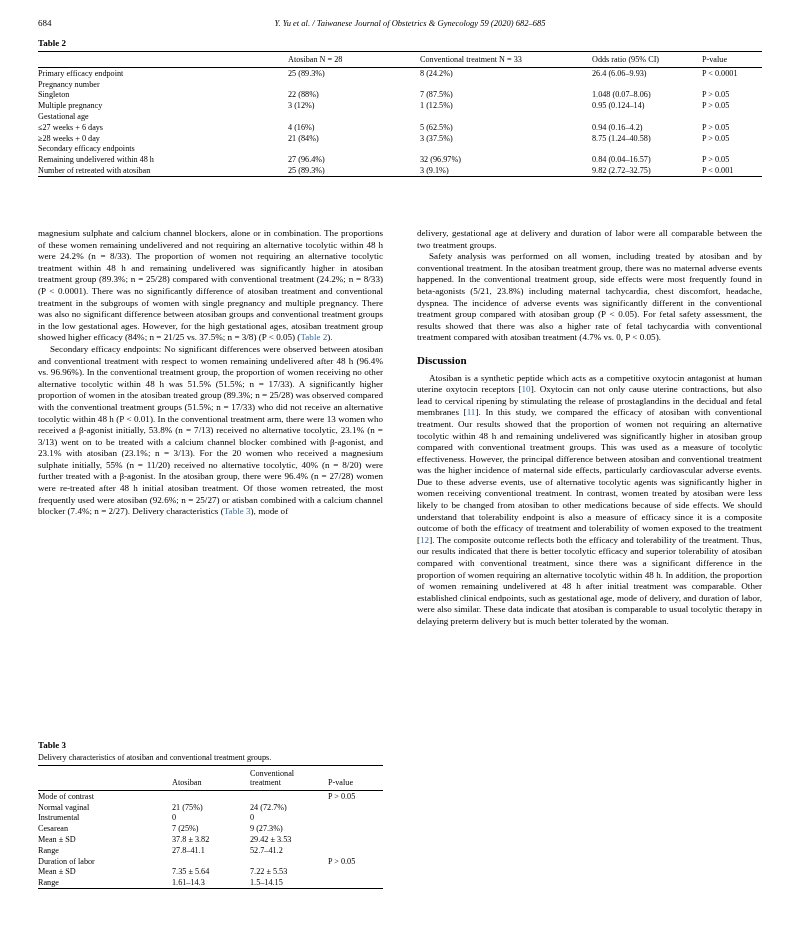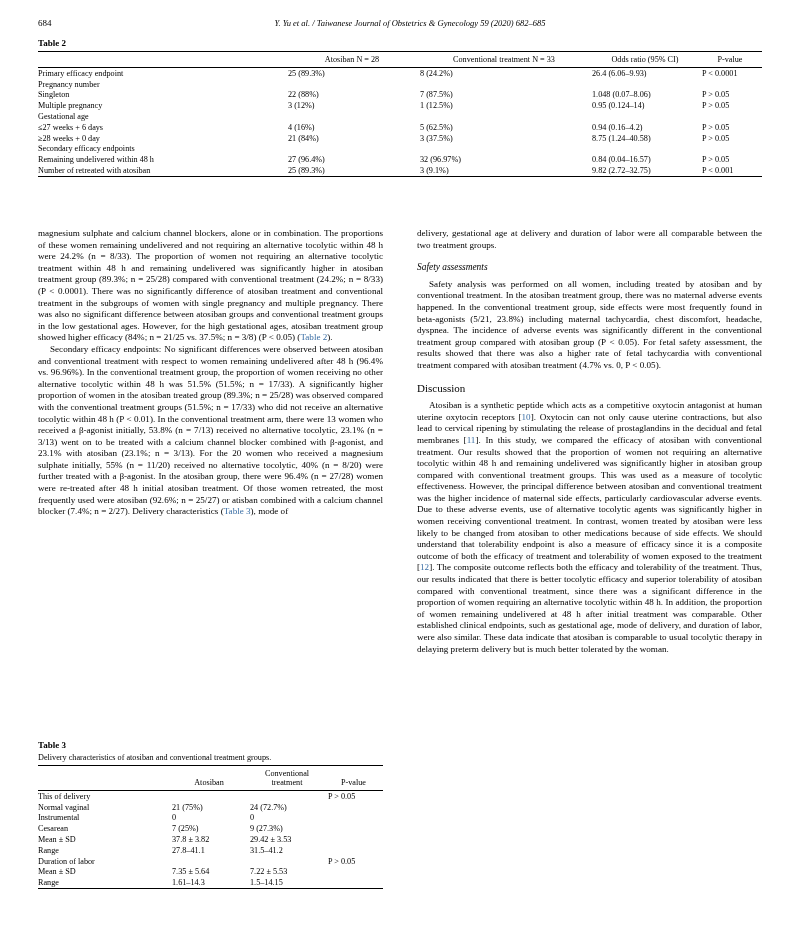--- a/index.html
+++ b/index.html
@@ -63,21 +63,21 @@
     font-size: 8.2px;
     margin-bottom: 3px;
   }
   table.data {
     border-collapse: collapse;
     width: 100%;
     font-size: 8.2px;
   }
   table.data th {
     font-weight: normal;
-    text-align: center;
+    text-align: left;
     padding: 3px 4px 3px 0;
     vertical-align: bottom;
   }
   table.data td {
     padding: 0.9px 4px 0.9px 0;
     vertical-align: top;
   }
   .rule-bot { border-bottom: 0.8px solid #000; }
   .thead-row th { border-top: 0.8px solid #000; border-bottom: 0.8px solid #000; }
   .pad-top td { padding-top: 3px; }
@@ -117,21 +117,21 @@
   }
   p.nofirst { text-indent: 0; }
   .sec-head {
     margin: 11px 0 5px 0;
     font-size: 9.4px;
     font-style: italic;
   }
   .sec-head-big {
     margin: 11px 0 6px 0;
     font-size: 11px;
-    font-weight: normal;
+    font-weight: bold;
     font-style: normal;
   }
   .lnk { color: #3a6ea5; }
   .lnk2 { color: #3a6ea5; }
 
   
   #table3-block {
     position: absolute;
     left: 38px;
     top: 740px;
@@ -249,21 +249,20 @@
 
   <div class="body-cols">
 
     <div class="col col-left">
       <p class="para nofirst"><span>magnesium sulphate and calcium channel blockers, alone or in combination. The proportions of these women remaining undelivered and not requiring an alternative tocolytic within 48 h were 24.2% (n = 8/33). The proportion of women not requiring an alternative tocolytic treatment within 48 h and remaining undelivered was significantly higher in atosiban treatment group (89.3%; n = 25/28) compared with conventional treatment (24.2%; n = 8/33) (P &lt; 0.0001). There was no significantly difference of atosiban treatment and conventional treatment in the subgroups of women with single pregnancy and multiple pregnancy. There was also no significant difference between atosiban groups and conventional treatment groups in the low gestational ages. However, for the high gestational ages, atosiban treatment group showed higher efficacy (84%; n = 21/25 vs. 37.5%; n = 3/8) (P &lt; 0.05) (</span><span class="lnk">Table 2</span><span>).</span></p>
       <p class="para"><span>Secondary efficacy endpoints: No significant differences were observed between atosiban and conventional treatment with respect to women remaining undelivered after 48 h (96.4% vs. 96.96%). In the conventional treatment group, the proportion of women receiving no other alternative tocolytic within 48 h was 51.5% (51.5%; n = 17/33). A significantly higher proportion of women in the atosiban treated group (89.3%; n = 25/28) was observed compared with the conventional treatment groups (51.5%; n = 17/33) who did not receive an alternative tocolytic within 48 h (P &lt; 0.01). In the conventional treatment arm, there were 13 women who received a β-agonist initially, 53.8% (n = 7/13) received no alternative tocolytic, 23.1% (n = 3/13) went on to be treated with a calcium channel blocker combined with β-agonist, and 23.1% with atosiban (23.1%; n = 3/13). For the 20 women who received a magnesium sulphate initially, 55% (n = 11/20) received no alternative tocolytic, 40% (n = 8/20) were further treated with a β-agonist. In the atosiban group, there were 96.4% (n = 27/28) women were re-treated after 48 h initial atosiban treatment. Of those women retreated, the most frequently used were atosiban (92.6%; n = 25/27) or atisban combined with a calcium channel blocker (7.4%; n = 2/27). Delivery characteristics (</span><span class="lnk">Table 3</span><span>), mode of</span></p>
     </div>
 
     <div class="col col-right">
       <p class="para nofirst">delivery, gestational age at delivery and duration of labor were all comparable between the two treatment groups.</p>
-      <div class="sec-head">Safety assessments</div>
       <p class="para">Safety analysis was performed on all women, including treated by atosiban and by conventional treatment. In the atosiban treatment group, there was no maternal adverse events happened. In the conventional treatment group, side effects were most frequently found in beta-agonists (5/21, 23.8%) including maternal tachycardia, chest discomfort, headache, dyspnea. The incidence of adverse events was significantly different in the conventional treatment group compared with atosiban group (P &lt; 0.05). For fetal safety assessment, the results showed that there was also a higher rate of fetal tachycardia with conventional treatment compared with atosiban treatment (4.7% vs. 0, P &lt; 0.05).</p>
       <div class="sec-head-big">Discussion</div>
       <p class="para"><span>Atosiban is a synthetic peptide which acts as a competitive oxytocin antagonist at human uterine oxytocin receptors [</span><span class="lnk2">10</span><span>]. Oxytocin can not only cause uterine contractions, but also lead to cervical ripening by stimulating the release of prostaglandins in the decidual and fetal membranes [</span><span class="lnk2">11</span><span>]. In this study, we compared the efficacy of atosiban with conventional treatment. Our results showed that the proportion of women not requiring an alternative tocolytic within 48 h and remaining undelivered was significantly higher in atosiban group compared with conventional treatment groups. This was used as a measure of tocolytic effectiveness. However, the principal difference between atosiban and conventional treatment was the higher incidence of maternal side effects, particularly cardiovascular adverse events. Due to these adverse events, use of alternative tocolytic agents was significantly higher in women receiving conventional treatment. In contrast, women treated by atosiban were less likely to be changed from atosiban to other medications because of side effects. We should understand that tolerability endpoint is also a measure of efficacy since it is a composite outcome of both the efficacy of treatment and tolerability of women exposed to the treatment [</span><span class="lnk2">12</span><span>]. The composite outcome reflects both the efficacy and tolerability of the treatment. Thus, our results indicated that there is better tocolytic efficacy and superior tolerability of atosiban compared with conventional treatment, since there was a significant difference in the proportion of women requiring an alternative tocolytic within 48 h. In addition, the proportion of women remaining undelivered at 48 h after initial treatment was comparable. Other established clinical endpoints, such as gestational age, mode of delivery, and duration of labor, were also similar. These data indicate that atosiban is comparable to usual tocolytic therapy in delaying preterm delivery but is much better tolerated by the woman.</span></p>
     </div>
   </div>
 
   <div id="table3-block">
     <div class="tbl-label">Table 3</div>
     <div class="tbl-caption">Delivery characteristics of atosiban and conventional treatment groups.</div>
     <table class="data rule-bot" id="table3">
@@ -276,21 +275,21 @@
       <thead>
         <tr class="thead-row">
           <th></th>
           <th>Atosiban</th>
           <th>Conventional treatment</th>
           <th class="italic">P-value</th>
         </tr>
       </thead>
       <tbody id="table3-body">
           <tr class="pad-top">
-            <td class="ind0">This of delivery</td>
+            <td class="ind0">Mode of contrast</td>
             <td></td>
             <td></td>
             <td>P &gt; 0.05</td>
           </tr>
           <tr>
             <td class="ind1">Normal vaginal</td>
             <td>21 (75%)</td>
             <td>24 (72.7%)</td>
             <td></td>
           </tr>
@@ -308,21 +307,21 @@
           </tr>
           <tr>
             <td class="ind1">Mean ± SD</td>
             <td>37.8 ± 3.82</td>
             <td>29.42 ± 3.53</td>
             <td></td>
           </tr>
           <tr>
             <td class="ind1">Range</td>
             <td>27.8–41.1</td>
-            <td>31.5–41.2</td>
+            <td>52.7–41.2</td>
             <td></td>
           </tr>
           <tr>
             <td class="ind0">Duration of labor</td>
             <td></td>
             <td></td>
             <td>P &gt; 0.05</td>
           </tr>
           <tr>
             <td class="ind1">Mean ± SD</td>

